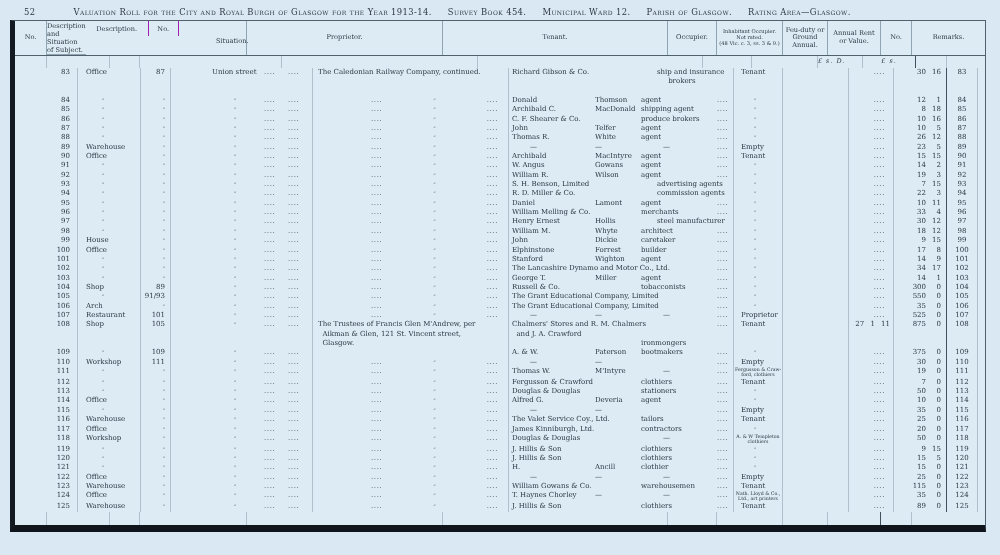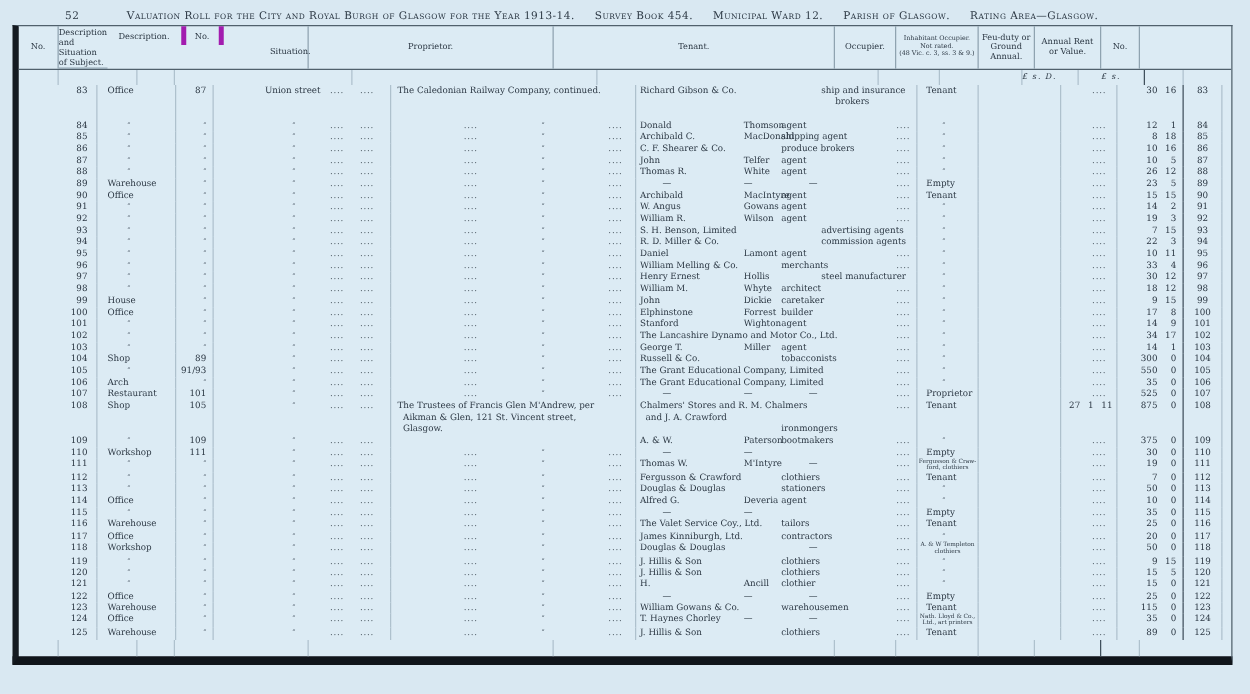--- a/index.html
+++ b/index.html
@@ -7,21 +7,21 @@
     width:1000px;height:555px;overflow:hidden;
     background:#d9e8f2;
     font-family:"DejaVu Serif","Liberation Serif",serif;
     color:#2c3844;
   }
   
   .titlebar{
     display:flex;align-items:flex-start;
     padding:7px 0 3px 24px;column-gap:16px;
     font-size:8.4px;letter-spacing:.4px;
-    font-variant:small-caps;white-space:nowrap;margin-left:28px;
+    font-variant:small-caps;white-space:nowrap;
   }
   .titlebar .pgnum{margin-right:22px;font-variant:normal;}
   
   .sheet{
     margin-left:10px;width:976px;height:512px;
     box-sizing:border-box;
     border-top:1px solid #50606c;border-right:1px solid #50606c;
     border-left:5px solid #141a21;border-bottom:7px solid #10151b;
     background:#dcebf4;
     display:flex;flex-direction:column;
@@ -30,21 +30,21 @@
   .hrow{display:flex;border-bottom:1px solid #50606c;height:34px;}
   .hc{
     box-sizing:border-box;border-right:1px solid #8fa3b0;
     display:flex;align-items:center;justify-content:center;
     text-align:center;font-size:6.6px;line-height:7.6px;padding:1px 1px;
   }
   .hc.small{font-size:5.1px;line-height:5.8px;flex-direction:column;}
   .hgroup{box-sizing:border-box;width:200px;border-right:1px solid #8fa3b0;display:flex;flex-direction:row;}
   .hgroup .g1{flex:1;display:flex;align-items:center;justify-content:center;border-bottom:1px solid #8fa3b0;font-size:6.6px;}
   .hgroup .g2{display:flex;height:15px;}
-  .hgroup .sc{box-sizing:border-box;display:flex;align-items:center;justify-content:center;font-size:6.6px;border-right:4px solid #a21caf;}
+  .hgroup .sc{box-sizing:border-box;display:flex;align-items:center;justify-content:center;font-size:6.6px;border-right:1px solid #a21caf;}
   .hgroup .sc:last-child{border-right:none;margin-top:20px;}
   
   .urow{display:flex;height:12px;}
   .urow .c{display:flex;align-items:center;justify-content:center;}
   .u{font-size:6.4px;font-style:italic;letter-spacing:1px;}
   
   .w-n{width:32px;}.w-d{width:63px;}.w-nu{width:30px;}.w-s{width:107px;}
   .w-p{width:196px;}.w-t{width:225px;}.w-o{width:49px;}.w-i{width:66px;}
   .w-f{width:45px;}.w-r{width:53px;}.w-n2{width:31px;}.w-rm{flex:1;}
   
@@ -61,21 +61,21 @@
   .dit{font-size:6px;color:#3c4956;}
   .c-d.dit{text-indent:16px;}
   .c-nu{text-align:right;padding-right:5px;white-space:nowrap;}
   .c-s{display:flex;margin-left:35px;}
   .sit{flex:1;padding-left:6px;white-space:nowrap;min-width:0;}
   .sit.dit{padding-left:28px;}
   .dots{color:#46535d;letter-spacing:.6px;}
   .c-s .dots{width:24px;}
   .c-p{padding-left:5px;white-space:pre;}
   .c-p.pd{display:flex;justify-content:space-between;padding:0 10px 0 58px;}
-  .c-t{display:flex;gap:16px;}
+  .c-t{display:flex;}
   .nb{flex:1;min-width:0;position:relative;padding-left:3px;white-space:pre;}
   .t1.dsh{padding-left:18px;}
   .t2{position:absolute;left:86px;top:0;white-space:nowrap;}
   .t3{width:76px;white-space:pre;}
   .t3.dsh{text-indent:22px;}
   .t3.bot{align-self:flex-end;}
   .c-t .td{width:16px;}
   .c-o{padding-left:0;}
   .om{display:block;padding-left:7px;white-space:nowrap;}
   .om.dit{padding-left:20px;}
@@ -116,20 +116,21 @@
     <div class="hc w-t">Tenant.</div>
     <div class="hc w-o">Occupier.</div>
     <div class="hc w-i small">
       <span>Inhabitant Occupier.</span>
       <span>Not rated.</span>
       <span>(48 Vic. c. 3, ss. 3 &amp; 9.)</span>
     </div>
     <div class="hc w-f">Feu-duty or Ground Annual.</div>
     <div class="hc w-r">Annual Rent or Value.</div>
     <div class="hc w-n2">No.</div>
+    <div class="hc w-rm" style="border-right:none">Remarks.</div>
   </div>
 
   <div class="urow">
     <div class="c w-n c-n"></div>
     <div class="c w-d c-d"></div>
     <div class="c w-nu c-nu"></div>
     <div class="c w-s c-s"></div>
     <div class="c w-p c-p"></div>
     <div class="c w-t c-t"></div>
     <div class="c w-o c-o"></div>

